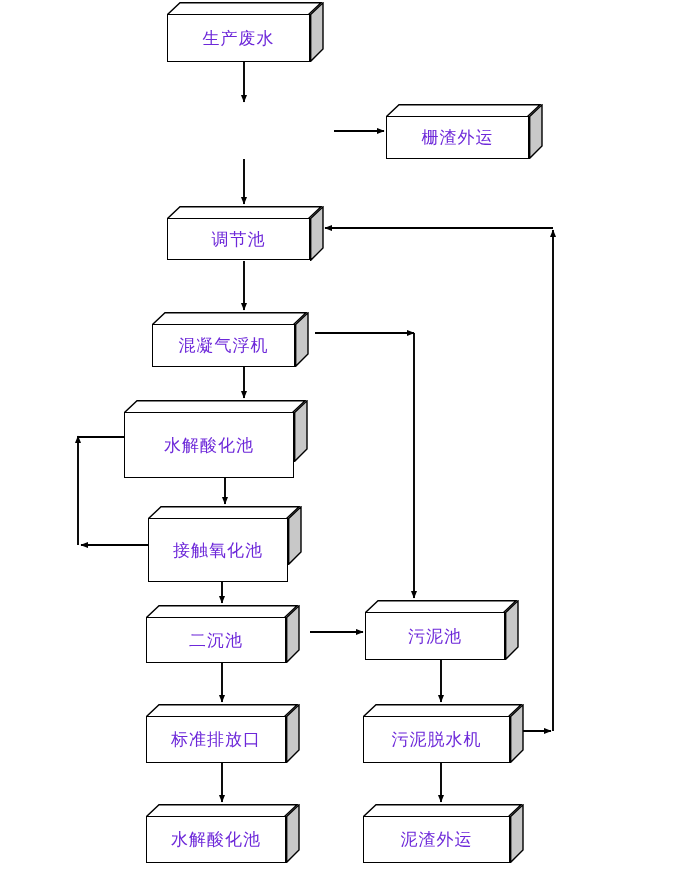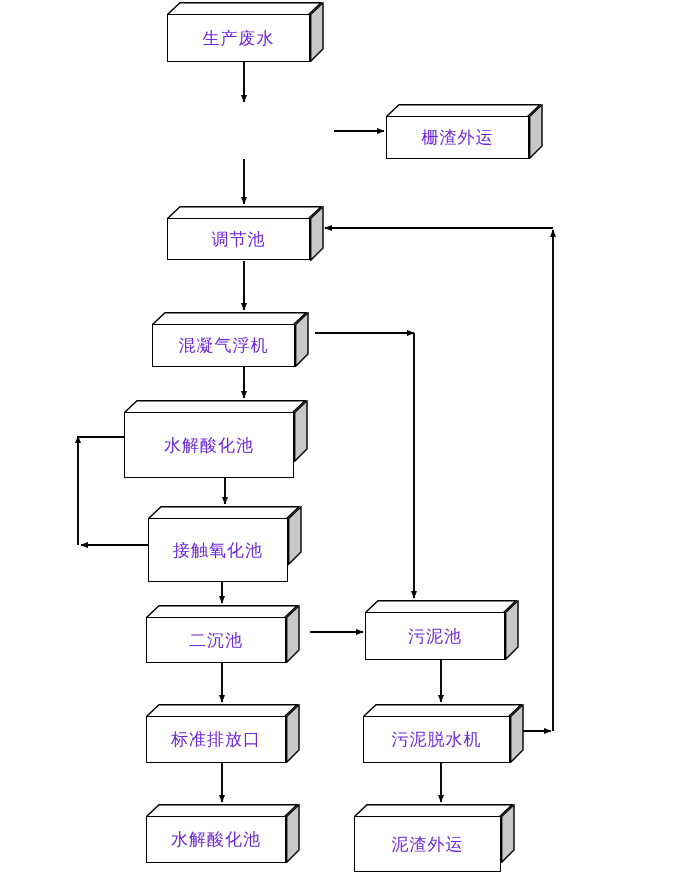--- a/index.html
+++ b/index.html
@@ -249,21 +249,21 @@
     <div class="side">
       <svg width="14" height="59" viewBox="0 0 14 59">
           <polygon points="0.7,12.5 13,0.8 13,46 0.7,58.3" fill="#c8c8c8" stroke="#000" stroke-width="1.4"></polygon>
         </svg>
     </div>
     <div class="face">
       <span class="label">水解酸化池</span>
     </div>
   </div>
 
-  <div class="node" style="left:354px;top:804px;width:159px;height:68px;">
+  <div class="node" style="left:363px;top:804px;width:159px;height:59px;">
     <div class="topface">
       <svg width="159" height="14" viewBox="0 0 159 14">
           <polygon points="0,13 13,0.8 158,0.8 145,13" fill="#ffffff" stroke="#000" stroke-width="1.4"></polygon>
         </svg>
     </div>
     <div class="side">
       <svg width="14" height="59" viewBox="0 0 14 59">
           <polygon points="0.7,12.5 13,0.8 13,46 0.7,58.3" fill="#c8c8c8" stroke="#000" stroke-width="1.4"></polygon>
         </svg>
     </div>

